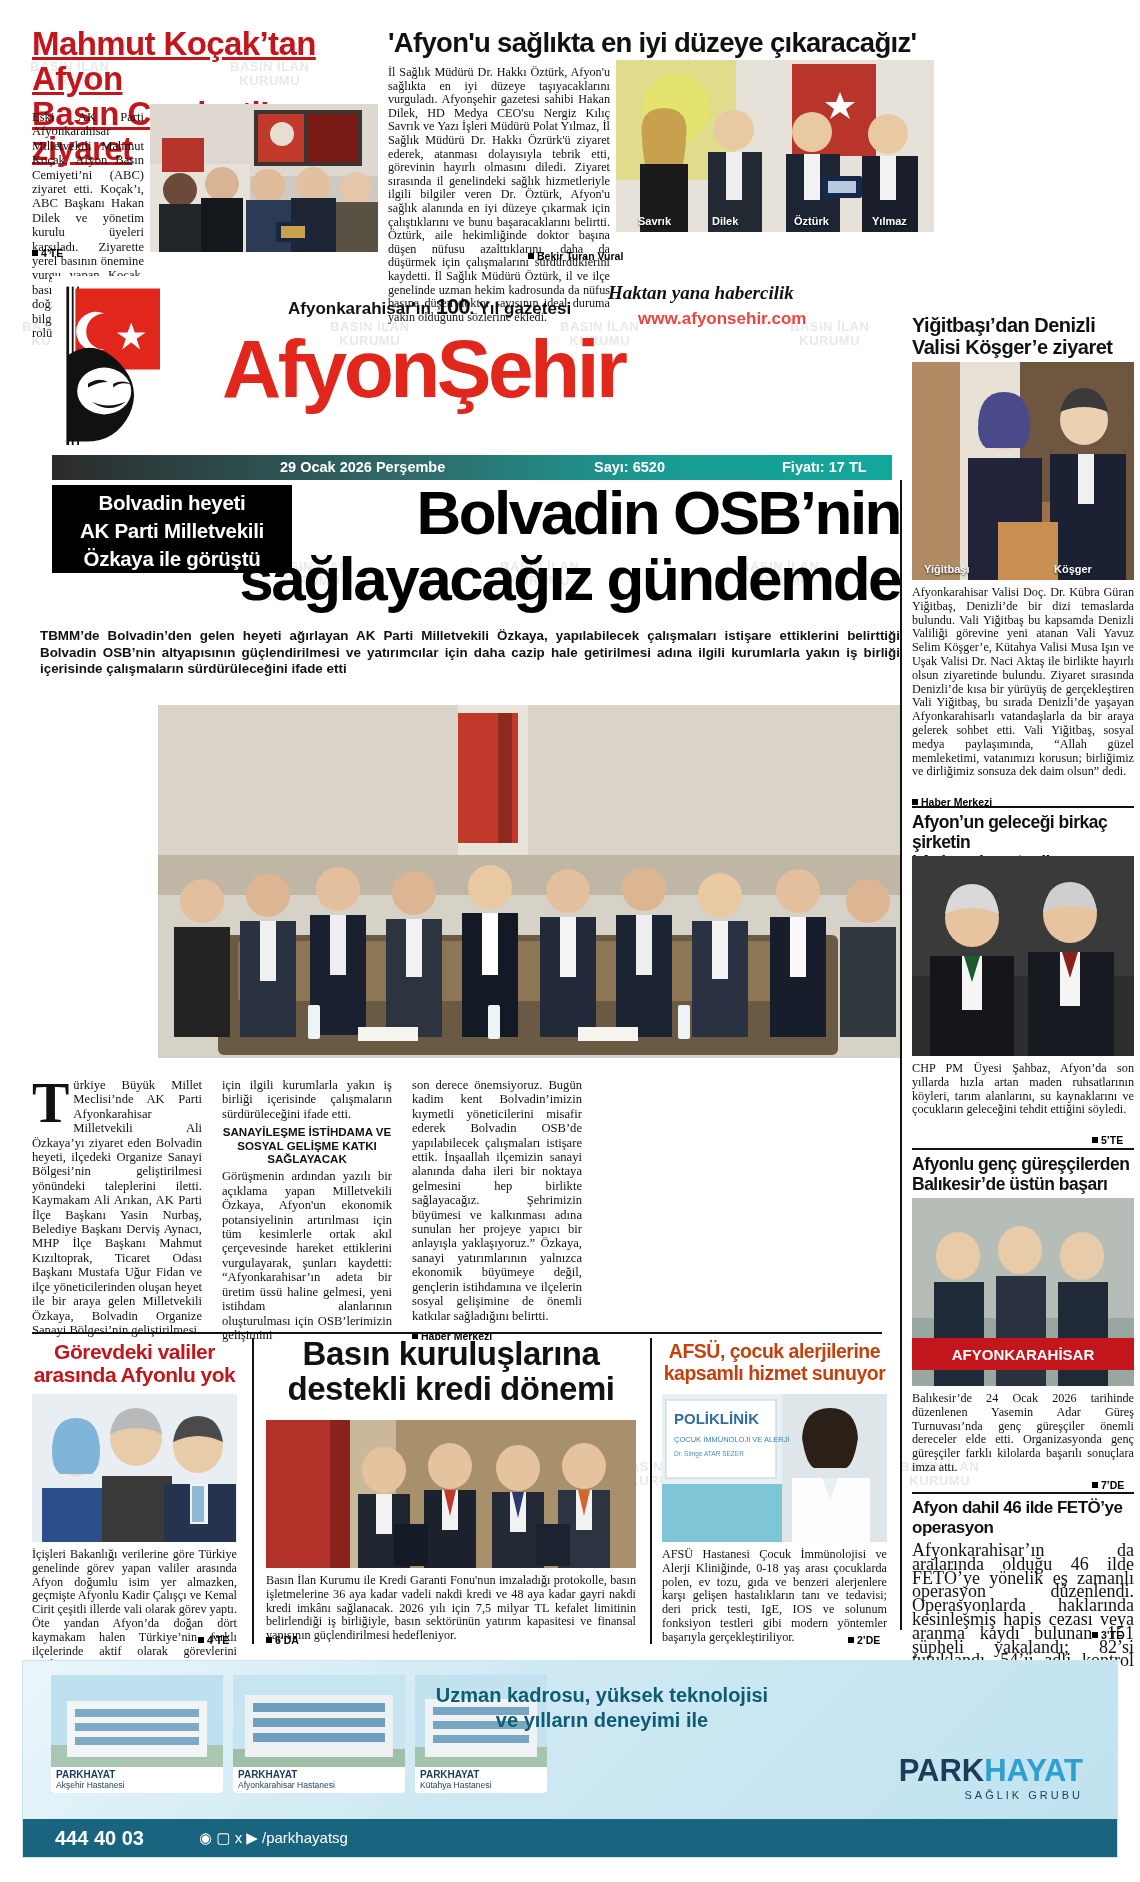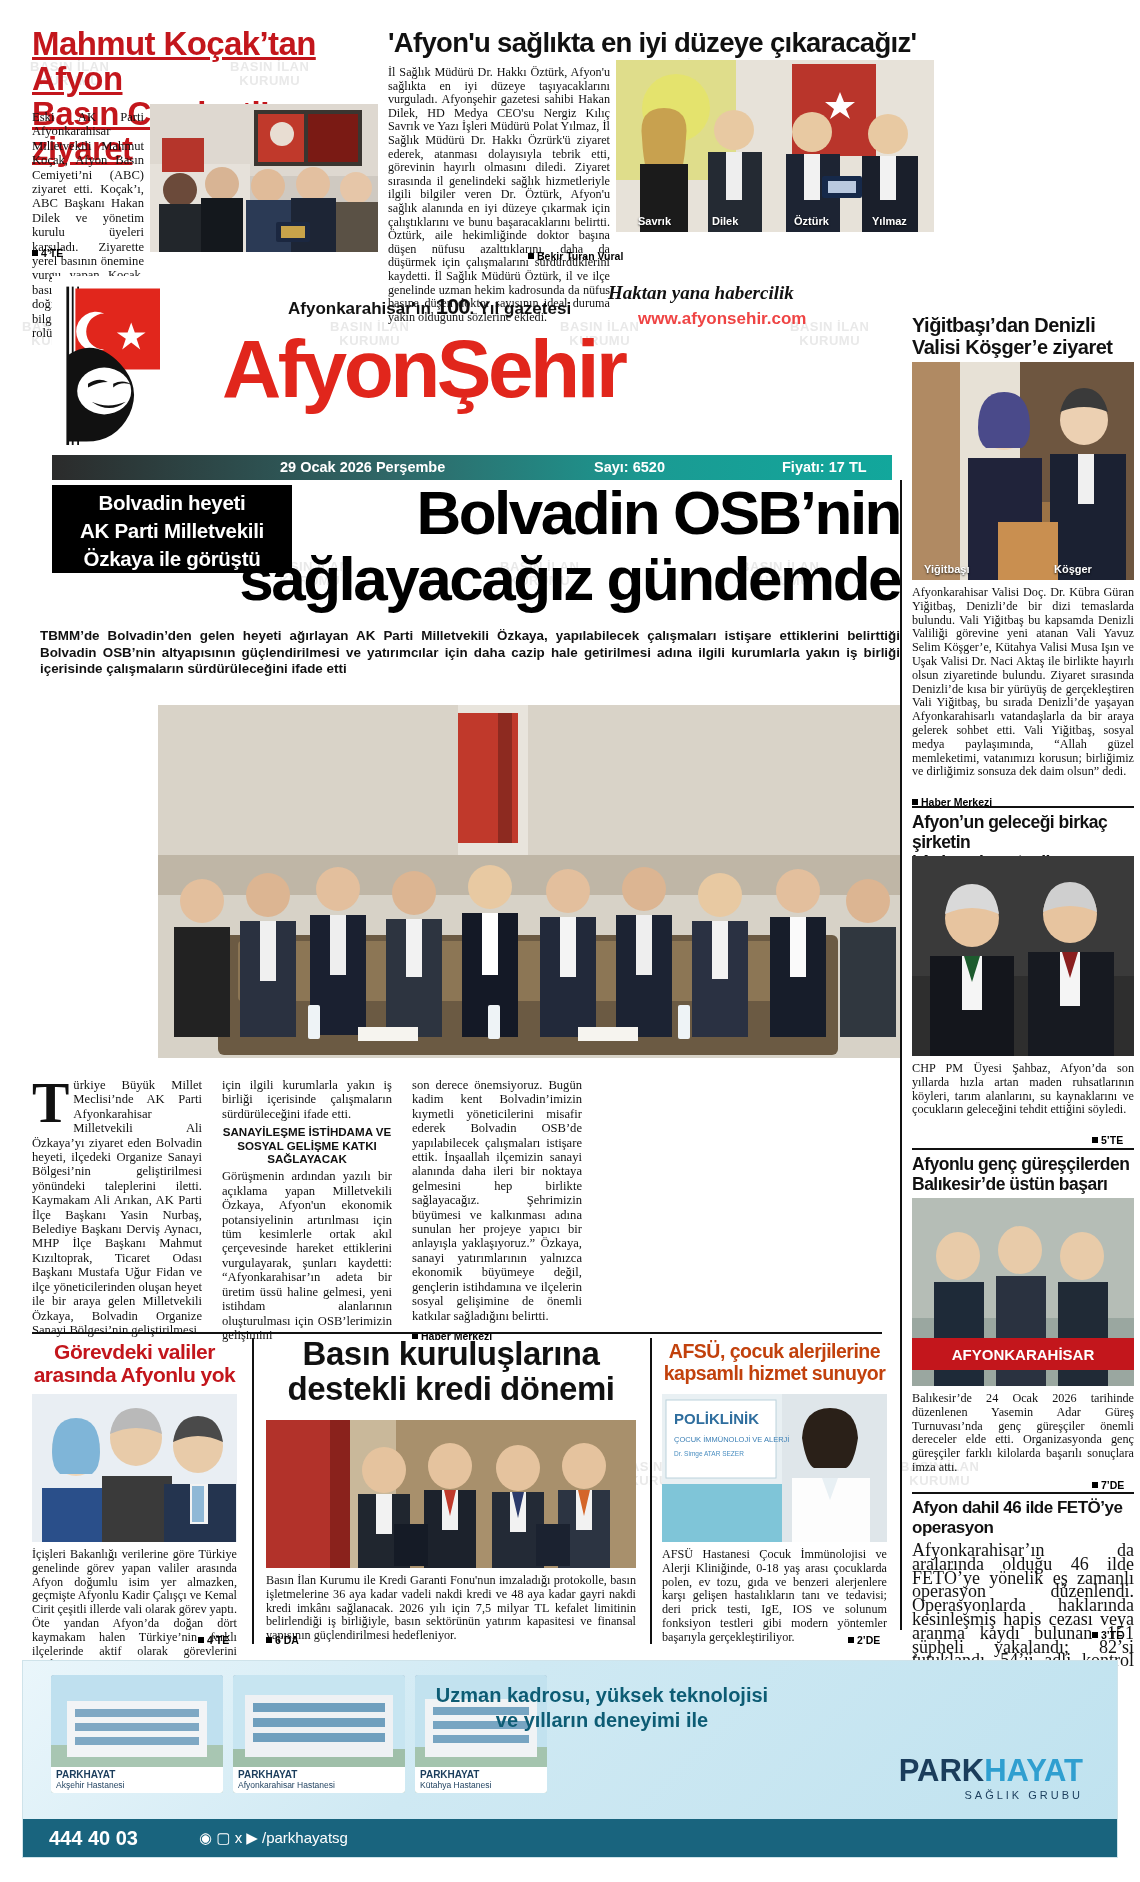--- a/index.html
+++ b/index.html
@@ -126,21 +126,21 @@
   .ad {
     position:absolute; left:22px; top:1660px; width:1096px; height:198px;
     background:linear-gradient(135deg,#eaf6fb 0%, #cfe9f3 40%, #bfe2ef 100%);
     border:1px solid #cfe3ea; overflow:hidden;
   }
   .ad-bottom {
     position:absolute; left:0; bottom:0; width:100%; height:38px;
     background:#19647e; color:#fff;
   }
   .ad-phone {
-    position:absolute; left:26px; top:8px; color:#fff;
+    position:absolute; left:32px; top:8px; color:#fff;
     font-family:"Liberation Sans",sans-serif; font-weight:700; font-size:20px;
   }
   .ad-social {
     position:absolute; left:176px; top:10px; color:#fff;
     font-family:"Liberation Sans",sans-serif; font-size:15px;
   }
   .ad-head {
     position:absolute; right:300px; top:22px; width:430px; text-align:center;
     font-family:"Liberation Sans",sans-serif; font-weight:700; font-size:20px;
     line-height:25px; color:#0d5c74;

